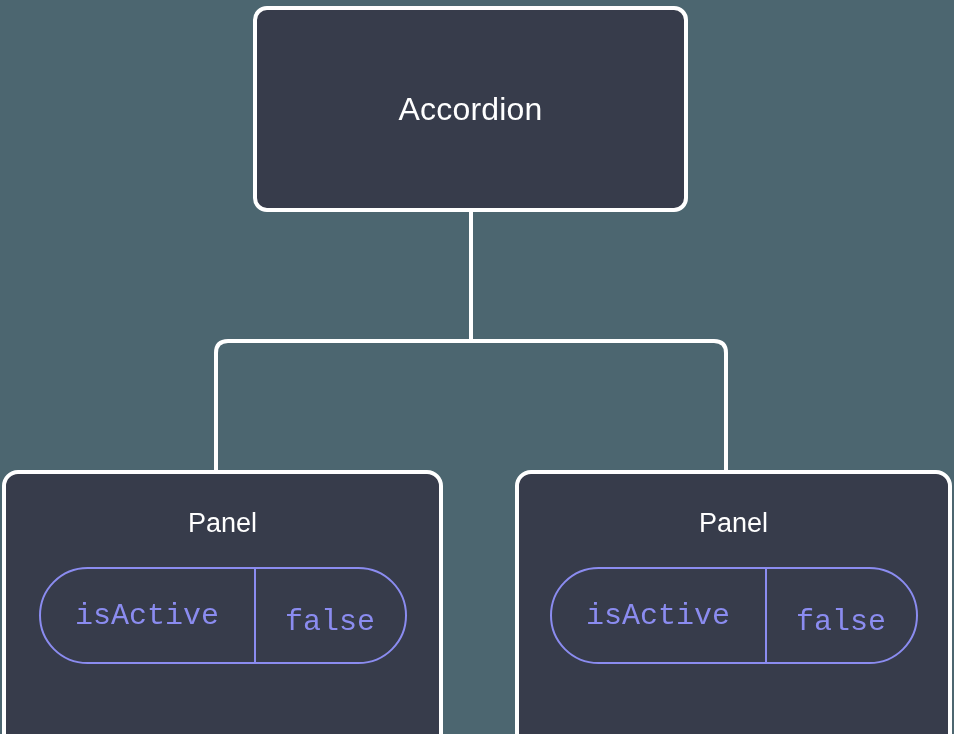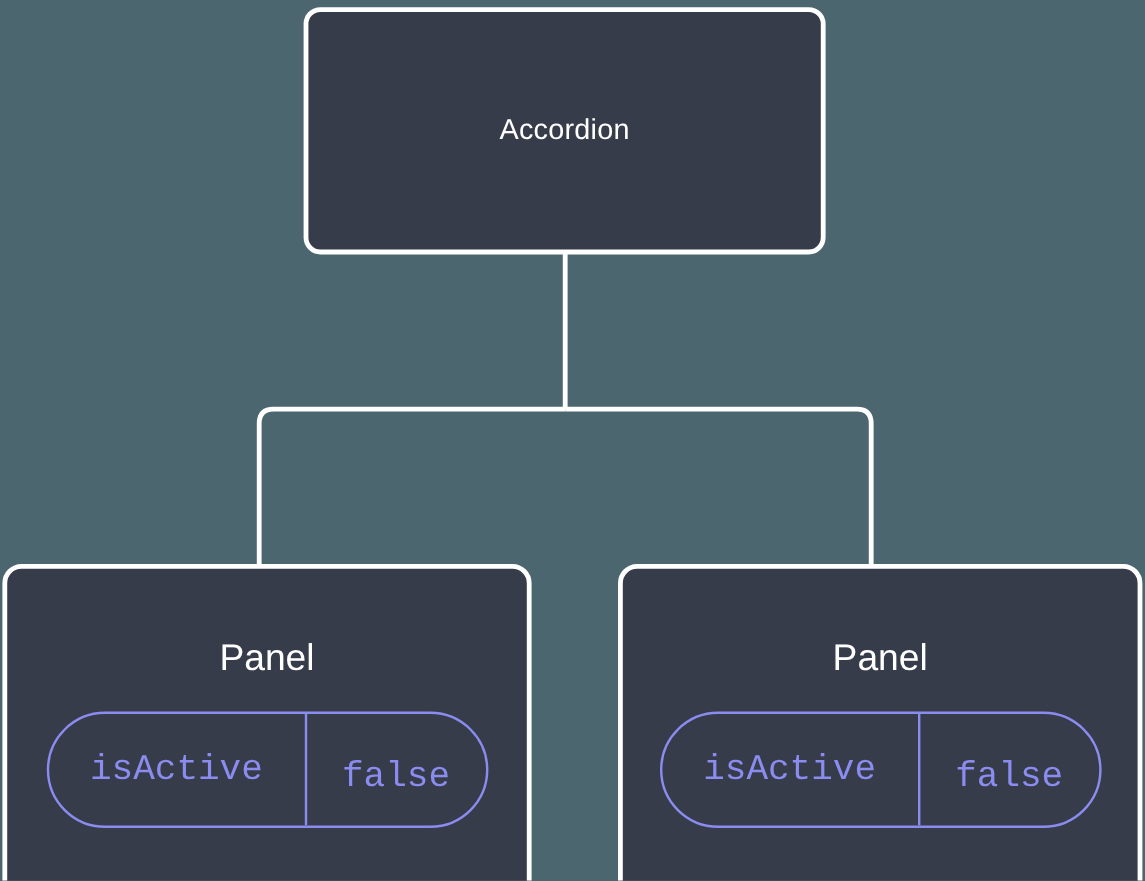--- a/index.html
+++ b/index.html
@@ -49,21 +49,21 @@
   
   .node-root {
     left: 253px;
     top: 6px;
     width: 435px;
     height: 206px;
     justify-content: center;
   }
 
   .node-root .node-title {
-    font-size: 24px;
+    font-size: 32px;
     color: #ffffff;
     letter-spacing: 0.2px;
     line-height: 1;
   }
 
   
   .node-child {
     top: 470px;
     height: 290px;           
     justify-content: flex-start;
@@ -74,24 +74,24 @@
     left: 2px;
     width: 441px;
   }
 
   .node-child-right {
     left: 515px;
     width: 437px;
   }
 
   .node-child .node-title {
-    font-size: 31px;
+    font-size: 27px;
     color: #ffffff;
     line-height: 1;
-    margin-top: 58px;
+    margin-top: 36px;
   }
 
   
   .state-pill {
     box-sizing: border-box;
     margin-top: 30px;
     height: 97px;
     border: 2px solid #8b8cf0;
     border-radius: 49px;
     display: flex;

